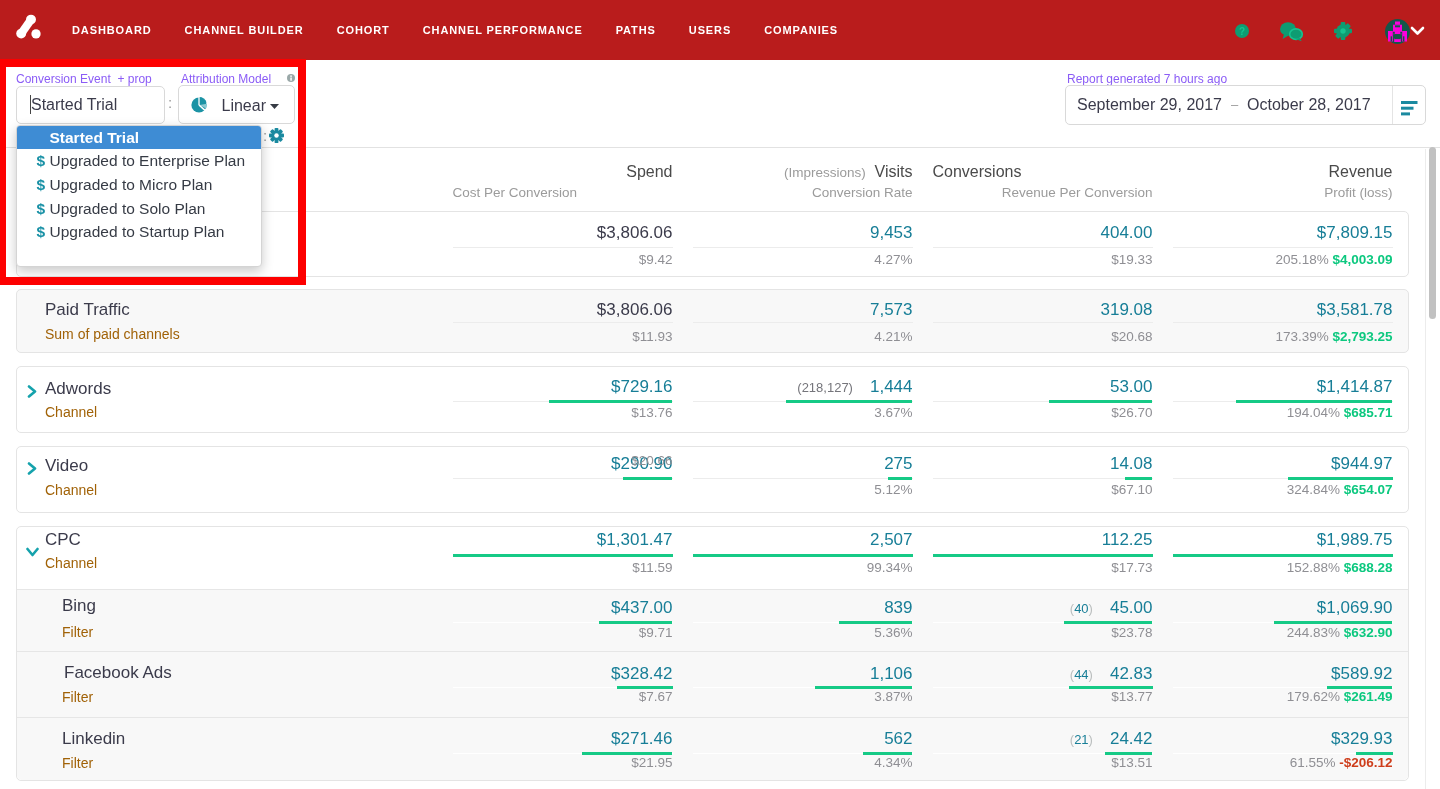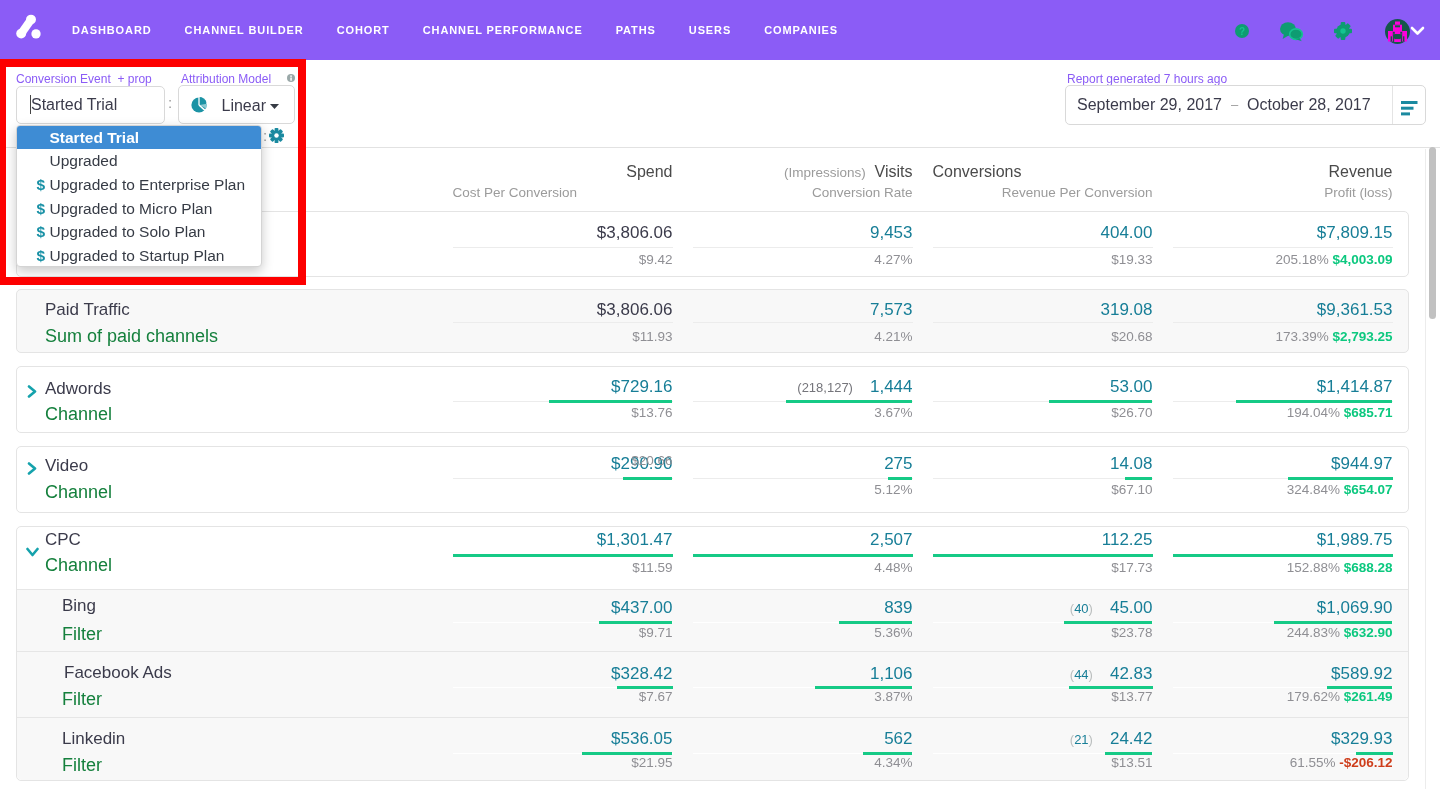--- a/index.html
+++ b/index.html
@@ -1,36 +1,36 @@
 <!DOCTYPE html>
 <html><head><meta charset="utf-8">
 <style>
 *{margin:0;padding:0;box-sizing:border-box}
 html,body{width:1440px;height:789px;overflow:hidden;background:#fff;
  font-family:"Liberation Sans",sans-serif;position:relative}
 .abs{position:absolute}
 
-.nav{position:absolute;left:0;top:0;width:1440px;height:60px;background:#8b5cf6}
+.nav{position:absolute;left:0;top:0;width:1440px;height:60px;background:#b91c1c}
 .nav .menu{position:absolute;left:72px;top:0;height:60px;display:flex;align-items:center}
 .nav .menu a{color:#fff;font-size:11px;font-weight:700;letter-spacing:0.9px;
  margin-right:33px;white-space:nowrap;text-decoration:none}
 
 .hdr{position:absolute;left:0;top:60px;width:1440px;height:88px;background:#fff;
  border-bottom:1px solid #e2e2e2}
 .lbl{position:absolute;font-size:12px;color:#8b5cf6;white-space:nowrap}
 .box{position:absolute;background:#fff;border:1px solid #d9d9d9;border-radius:5px}
 .dk{color:#3B3B4B}
 
 .th{position:absolute;font-size:16px;color:#4a4a4a;white-space:nowrap}
 .ths{position:absolute;font-size:13.5px;color:#9b9b9b;white-space:nowrap}
 .card{position:absolute;left:16px;width:1393px;background:#fff;
  border:1px solid #e4e4e4;border-radius:5px}
 .card.gray{background:#f8f8f8}
 .rowtitle{position:absolute;font-size:17px;color:#3B3B4B;white-space:nowrap}
-.rowsub{position:absolute;font-size:18px;color:#15803d;white-space:nowrap}
+.rowsub{position:absolute;font-size:14px;color:#a16207;white-space:nowrap}
 .val{position:absolute;width:220px;text-align:right;font-size:17px;white-space:nowrap}
 .val .pre{font-size:13px;color:#75757B;margin-right:17px}
 .val .pre .pp{color:#babebe}
 .val .pre .pd{color:#177E97}
 .teal{color:#177E97}
 .sub{position:absolute;width:220px;text-align:right;font-size:13.5px;color:#8F8F94;white-space:nowrap}
 .sub b{color:#0CC87F;font-weight:700}
 .sub b.neg{color:#CE3D1B}
 .track{position:absolute;width:220px;height:1px;background:#ececec}
 .track.w{background:#fff}
@@ -183,21 +183,21 @@
 <div class="rowsub" style="left:45px;top:325.7px">Sum of paid channels</div>
 <div class="val dk" style="left:452.5px;top:300.2px">$3,806.06</div>
 <div class="track" style="left:452.5px;top:321.5px"></div>
 <div class="sub" style="left:452.5px;top:328.5px">$11.93</div>
 <div class="val teal" style="left:692.5px;top:300.2px">7,573</div>
 <div class="track" style="left:692.5px;top:321.5px"></div>
 <div class="sub" style="left:692.5px;top:328.5px">4.21%</div>
 <div class="val teal" style="left:932.5px;top:300.2px">319.08</div>
 <div class="track" style="left:932.5px;top:321.5px"></div>
 <div class="sub" style="left:932.5px;top:328.5px">$20.68</div>
-<div class="val teal" style="left:1172.5px;top:300.2px">$9,361.53</div>
+<div class="val teal" style="left:1172.5px;top:300.2px">$3,581.78</div>
 <div class="track" style="left:1172.5px;top:321.5px"></div>
 <div class="sub" style="left:1172.5px;top:328.5px">173.39% <b>$2,793.25</b></div>
 <div class="card" style="top:366px;height:67px"></div>
 <div class="rowtitle" style="left:45px;top:378.7px">Adwords</div>
 <div class="rowsub" style="left:45px;top:403.7px">Channel</div>
 <svg class="chev" style="left:27px;top:384.5px" width="10" height="13" viewBox="0 0 10 13">
     <path d="M2 1.5 L8 6.5 L2 11.5" stroke="#15A2AC" stroke-width="2.6" fill="none" stroke-linecap="round" stroke-linejoin="round"></path>
   </svg>
 <div class="val teal" style="left:452.5px;top:377.1px">$729.16</div>
 <div class="track" style="left:452.5px;top:401px"></div>
@@ -247,21 +247,21 @@
 <svg class="chev" style="left:26px;top:546.7px" width="13" height="10" viewBox="0 0 13 10">
     <path d="M1.5 2 L6.5 8 L11.5 2" stroke="#15A2AC" stroke-width="2.6" fill="none" stroke-linecap="round" stroke-linejoin="round"></path>
   </svg>
 <div class="val teal" style="left:452.5px;top:530.1px">$1,301.47</div>
 <div class="track" style="left:452.5px;top:555.3px"></div>
 <div class="fill" style="left:452.5px;width:220px;top:554.3px"></div>
 <div class="sub" style="left:452.5px;top:559.6px">$11.59</div>
 <div class="val teal" style="left:692.5px;top:530.1px">2,507</div>
 <div class="track" style="left:692.5px;top:555.3px"></div>
 <div class="fill" style="left:692.5px;width:220px;top:554.3px"></div>
-<div class="sub" style="left:692.5px;top:559.6px">4.48%</div>
+<div class="sub" style="left:692.5px;top:559.6px">99.34%</div>
 <div class="val teal" style="left:932.5px;top:530.1px">112.25</div>
 <div class="track" style="left:932.5px;top:555.3px"></div>
 <div class="fill" style="left:932.5px;width:220px;top:554.3px"></div>
 <div class="sub" style="left:932.5px;top:559.6px">$17.73</div>
 <div class="val teal" style="left:1172.5px;top:530.1px">$1,989.75</div>
 <div class="track" style="left:1172.5px;top:555.3px"></div>
 <div class="fill" style="left:1172.5px;width:220px;top:554.3px"></div>
 <div class="sub" style="left:1172.5px;top:559.6px">152.88% <b>$688.28</b></div>
 <div class="rowtitle" style="left:62px;top:596.2px">Bing</div>
 <div class="rowsub" style="left:62px;top:624.2px">Filter</div>
@@ -294,38 +294,37 @@
 <div class="val teal" style="left:932.5px;top:663.7px"><span class="pre"><span class="pp">(</span><span class="pd">44</span><span class="pp">)</span></span>42.83</div>
 <div class="track w" style="left:932.5px;top:686.8px"></div>
 <div class="fill" style="left:1068.5px;width:84px;top:685.8px"></div>
 <div class="sub" style="left:932.5px;top:689px">$13.77</div>
 <div class="val teal" style="left:1172.5px;top:663.7px">$589.92</div>
 <div class="track w" style="left:1172.5px;top:686.8px"></div>
 <div class="fill" style="left:1327.3px;width:65.2px;top:685.8px"></div>
 <div class="sub" style="left:1172.5px;top:689px">179.62% <b>$261.49</b></div>
 <div class="rowtitle" style="left:62px;top:728.7px">Linkedin</div>
 <div class="rowsub" style="left:62px;top:754.7px">Filter</div>
-<div class="val teal" style="left:452.5px;top:728.7px">$536.05</div>
+<div class="val teal" style="left:452.5px;top:728.7px">$271.46</div>
 <div class="track w" style="left:452.5px;top:752.6px"></div>
 <div class="fill" style="left:581.9px;width:90.6px;top:751.6px"></div>
 <div class="sub" style="left:452.5px;top:754.9px">$21.95</div>
 <div class="val teal" style="left:692.5px;top:728.7px">562</div>
 <div class="track w" style="left:692.5px;top:752.6px"></div>
 <div class="fill" style="left:863.2px;width:49.3px;top:751.6px"></div>
 <div class="sub" style="left:692.5px;top:754.9px">4.34%</div>
 <div class="val teal" style="left:932.5px;top:728.7px"><span class="pre"><span class="pp">(</span><span class="pd">21</span><span class="pp">)</span></span>24.42</div>
 <div class="track w" style="left:932.5px;top:752.6px"></div>
 <div class="fill" style="left:1104.6px;width:47.9px;top:751.6px"></div>
 <div class="sub" style="left:932.5px;top:754.9px">$13.51</div>
 <div class="val teal" style="left:1172.5px;top:728.7px">$329.93</div>
 <div class="track w" style="left:1172.5px;top:752.6px"></div>
 <div class="fill" style="left:1356px;width:36.5px;top:751.6px"></div>
 <div class="sub" style="left:1172.5px;top:754.9px">61.55% <b class="neg">-$206.12</b></div>
 <div class="dd">
  <div class="it sel" style="height:23px;line-height:23px">Started Trial</div>
- <div class="it">Upgraded</div>
  <div class="it"><span class="dol">$</span>Upgraded to Enterprise Plan</div>
  <div class="it"><span class="dol">$</span>Upgraded to Micro Plan</div>
  <div class="it"><span class="dol">$</span>Upgraded to Solo Plan</div>
  <div class="it"><span class="dol">$</span>Upgraded to Startup Plan</div>
 </div>
 <div class="redbox"></div>
 <div class="abs" style="left:1425px;top:149px;width:1px;height:640px;background:#ececec"></div>
 <div class="sb"></div>
 </body></html>

